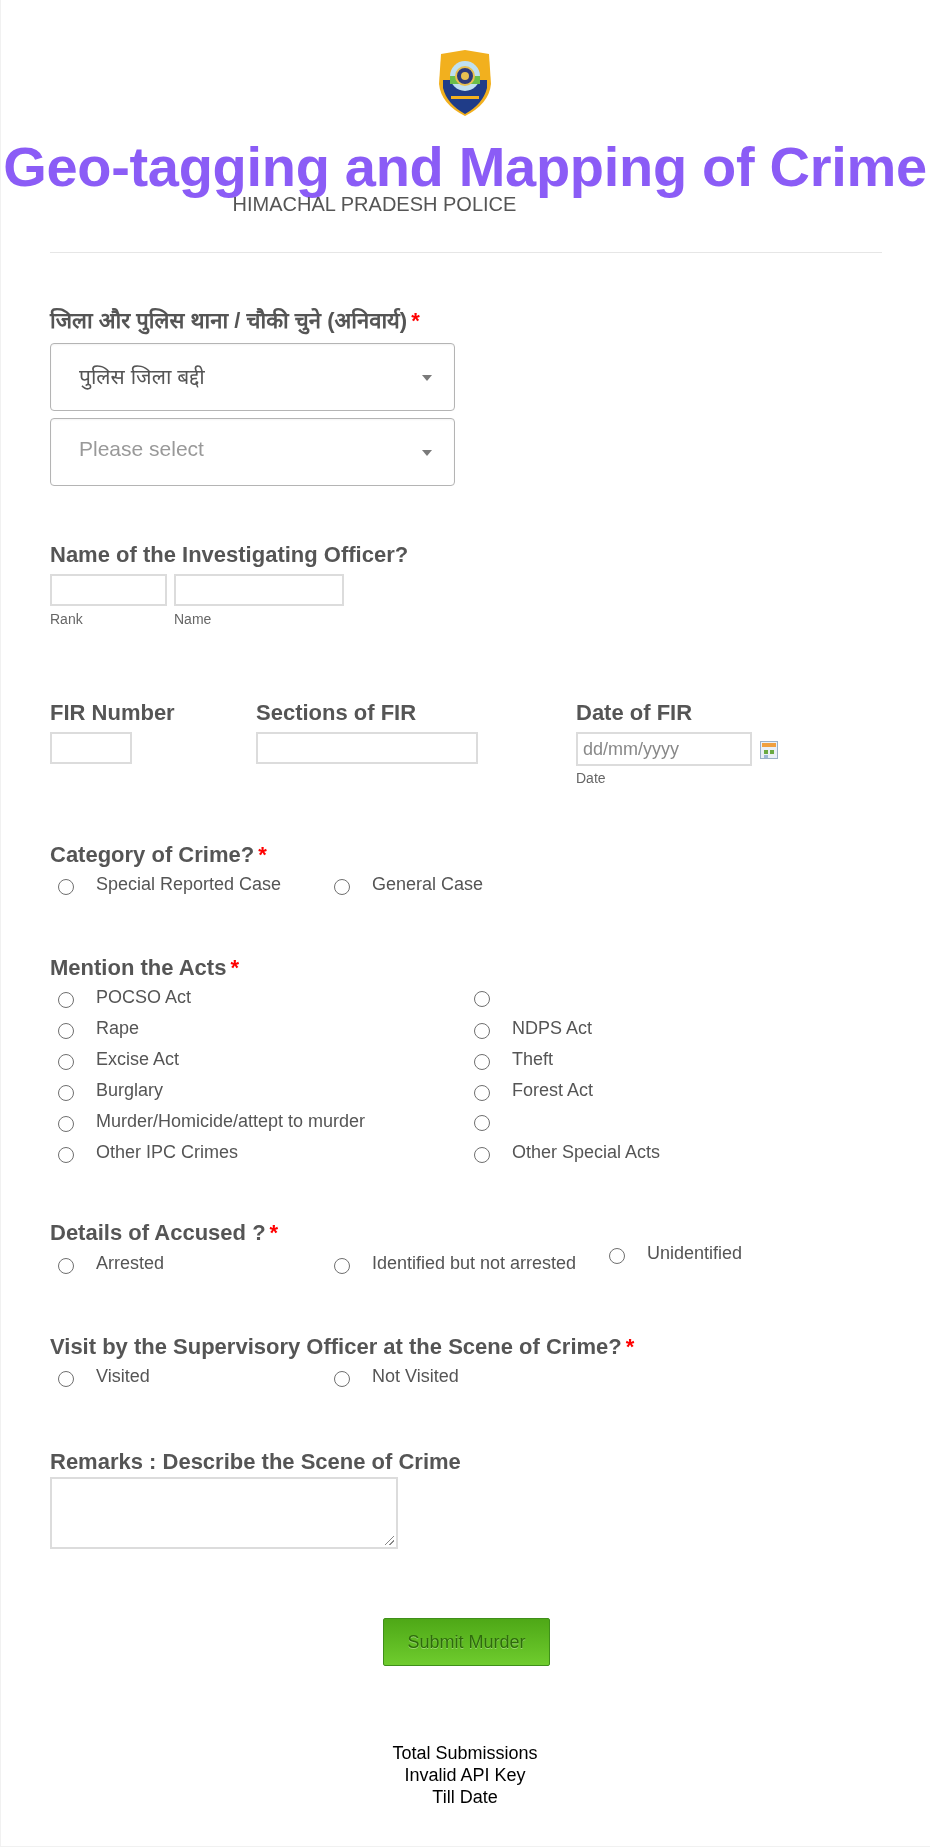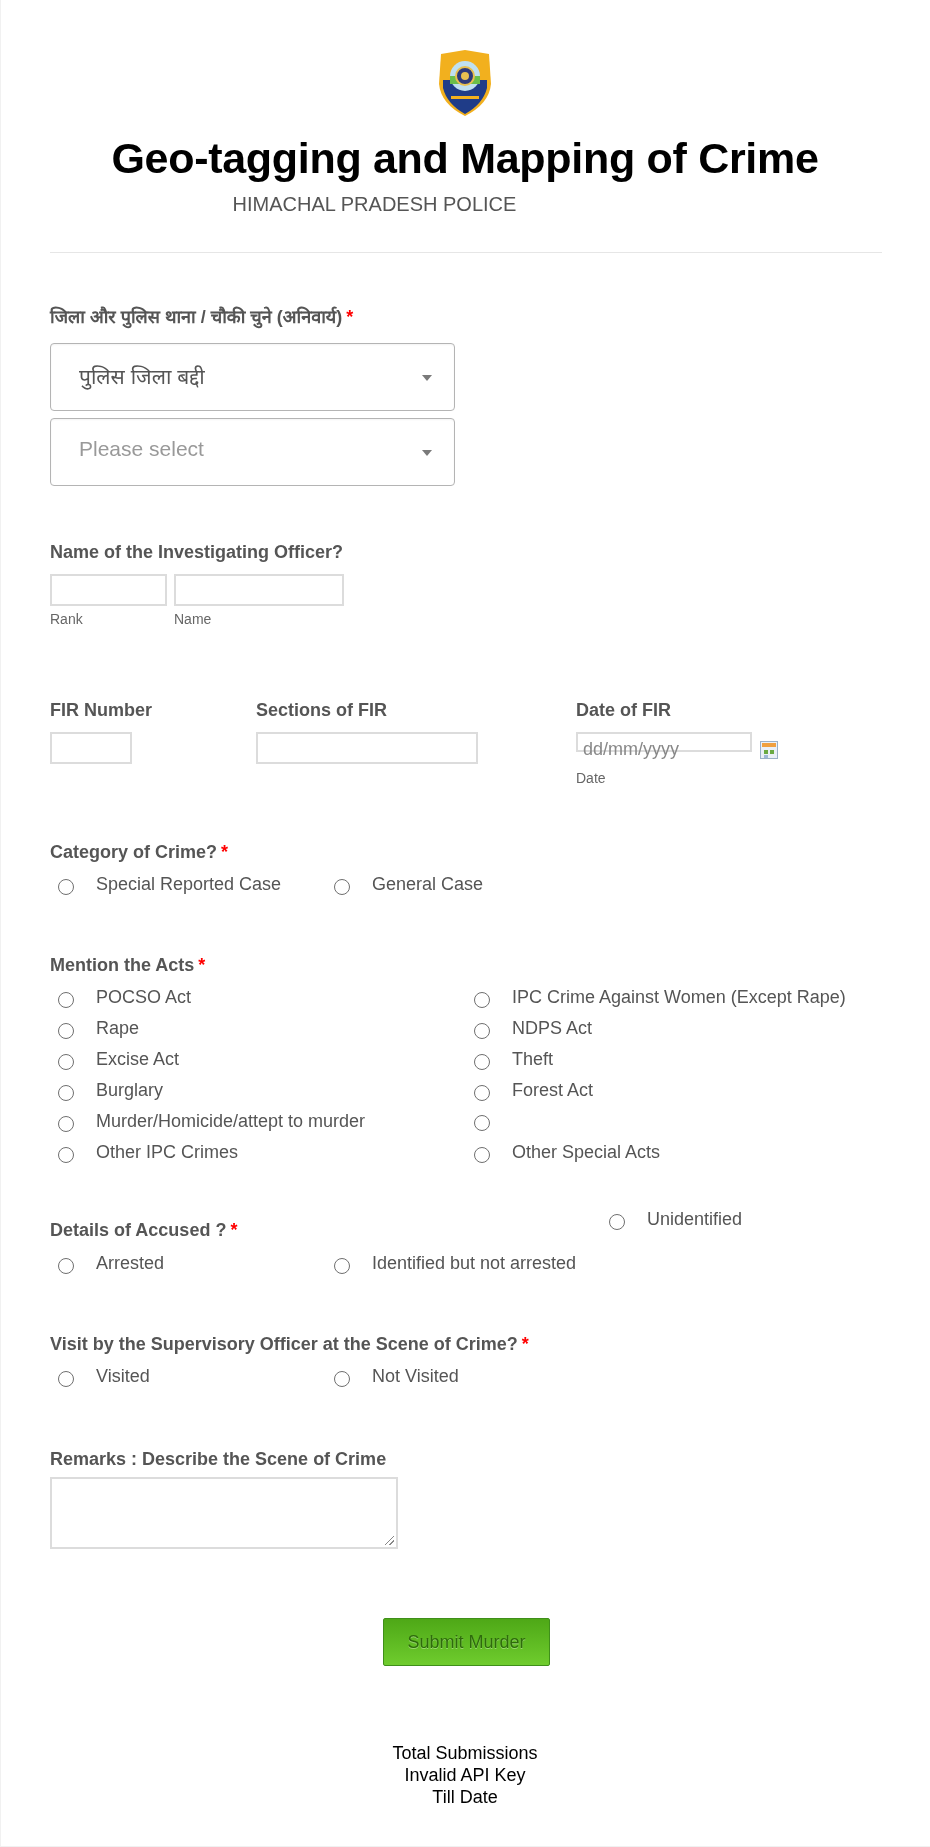--- a/index.html
+++ b/index.html
@@ -22,36 +22,36 @@
     }
     .abs { position: absolute; }
 
     
     .logo {
       left: 437px; top: 50px; width: 56px; height: 66px;
     }
     .title {
       left: 0; width: 930px; top: 134px;
       text-align: center;
-      font-size: 43px; font-weight: bold; color: #000000;
+      font-size: 56px; font-weight: bold; color: #8b5cf6;
       letter-spacing: -0.3px;
     }
     .subtitle {
       left: 0; width: 749px; top: 193px;
       text-align: center;
       font-size: 20px; color: #555555;
     }
     .divider {
       left: 50px; top: 252px; width: 832px; height: 1px;
       background: #e6e6e6;
     }
 
     
     .q-label {
-      font-size: 18px; font-weight: bold; color: #555555;
+      font-size: 22px; font-weight: bold; color: #555555;
     }
     .req { color: #ff0000; margin-left: 4px; }
     .sub-label { font-size: 14px; color: #666666; }
 
     
     .dropdown {
       left: 50px; width: 405px; height: 68px;
       border: 1px solid #b4b4b4; border-radius: 4px;
       background: #fff;
       box-shadow: inset 0 1px 2px rgba(0,0,0,0.05);
@@ -70,21 +70,21 @@
     }
 
     
     .txt {
       height: 32px;
       border: 2px solid #dcdcdc;
       background: #fff;
     }
     .date-input {
       border: 2px solid #dcdcdc;
-      height: 20px;
+      height: 34px;
       background: #fff;
     }
     .date-input .ph {
       position: absolute; left: 5px; top: 5px;
       font-size: 18px; color: #888888;
     }
     .cal-icon {
       width: 18px; height: 18px;
       border: 1px solid #9ab0c8;
       background: #eaf0f7;
@@ -230,21 +230,20 @@
   <span class="circle"></span>
   <span>Murder/Homicide/attept to murder</span>
 </div>
 <div class="abs radio" style="left:50px; top:1142px;">
   <span class="circle"></span>
   <span>Other IPC Crimes</span>
 </div>
 
 <div class="abs radio" style="left:466px; top:987px;">
   <span class="circle"></span>
-  <span>IPC Crime Against Women (Except Rape)</span>
 </div>
 <div class="abs radio" style="left:466px; top:1018px;">
   <span class="circle"></span>
   <span>NDPS Act</span>
 </div>
 <div class="abs radio" style="left:466px; top:1049px;">
   <span class="circle"></span>
   <span>Theft</span>
 </div>
 <div class="abs radio" style="left:466px; top:1080px;">
@@ -263,21 +262,21 @@
   <span>Details of Accused ?</span><span class="req">*</span>
 </div>
 <div class="abs radio" style="left:50px; top:1253px;">
   <span class="circle"></span>
   <span>Arrested</span>
 </div>
 <div class="abs radio" style="left:326px; top:1253px;">
   <span class="circle"></span>
   <span>Identified but not arrested</span>
 </div>
-<div class="abs radio" style="left:601px; top:1209px;text-align:right;">
+<div class="abs radio" style="left:601px; top:1243px;text-align:right;">
   <span class="circle"></span>
   <span>Unidentified</span>
 </div>
 
 <div class="abs q-label" style="left:50px; top:1334px;">
   <span>Visit by the Supervisory Officer at the Scene of Crime?</span><span class="req">*</span>
 </div>
 <div class="abs radio" style="left:50px; top:1366px;">
   <span class="circle"></span>
   <span>Visited</span>

